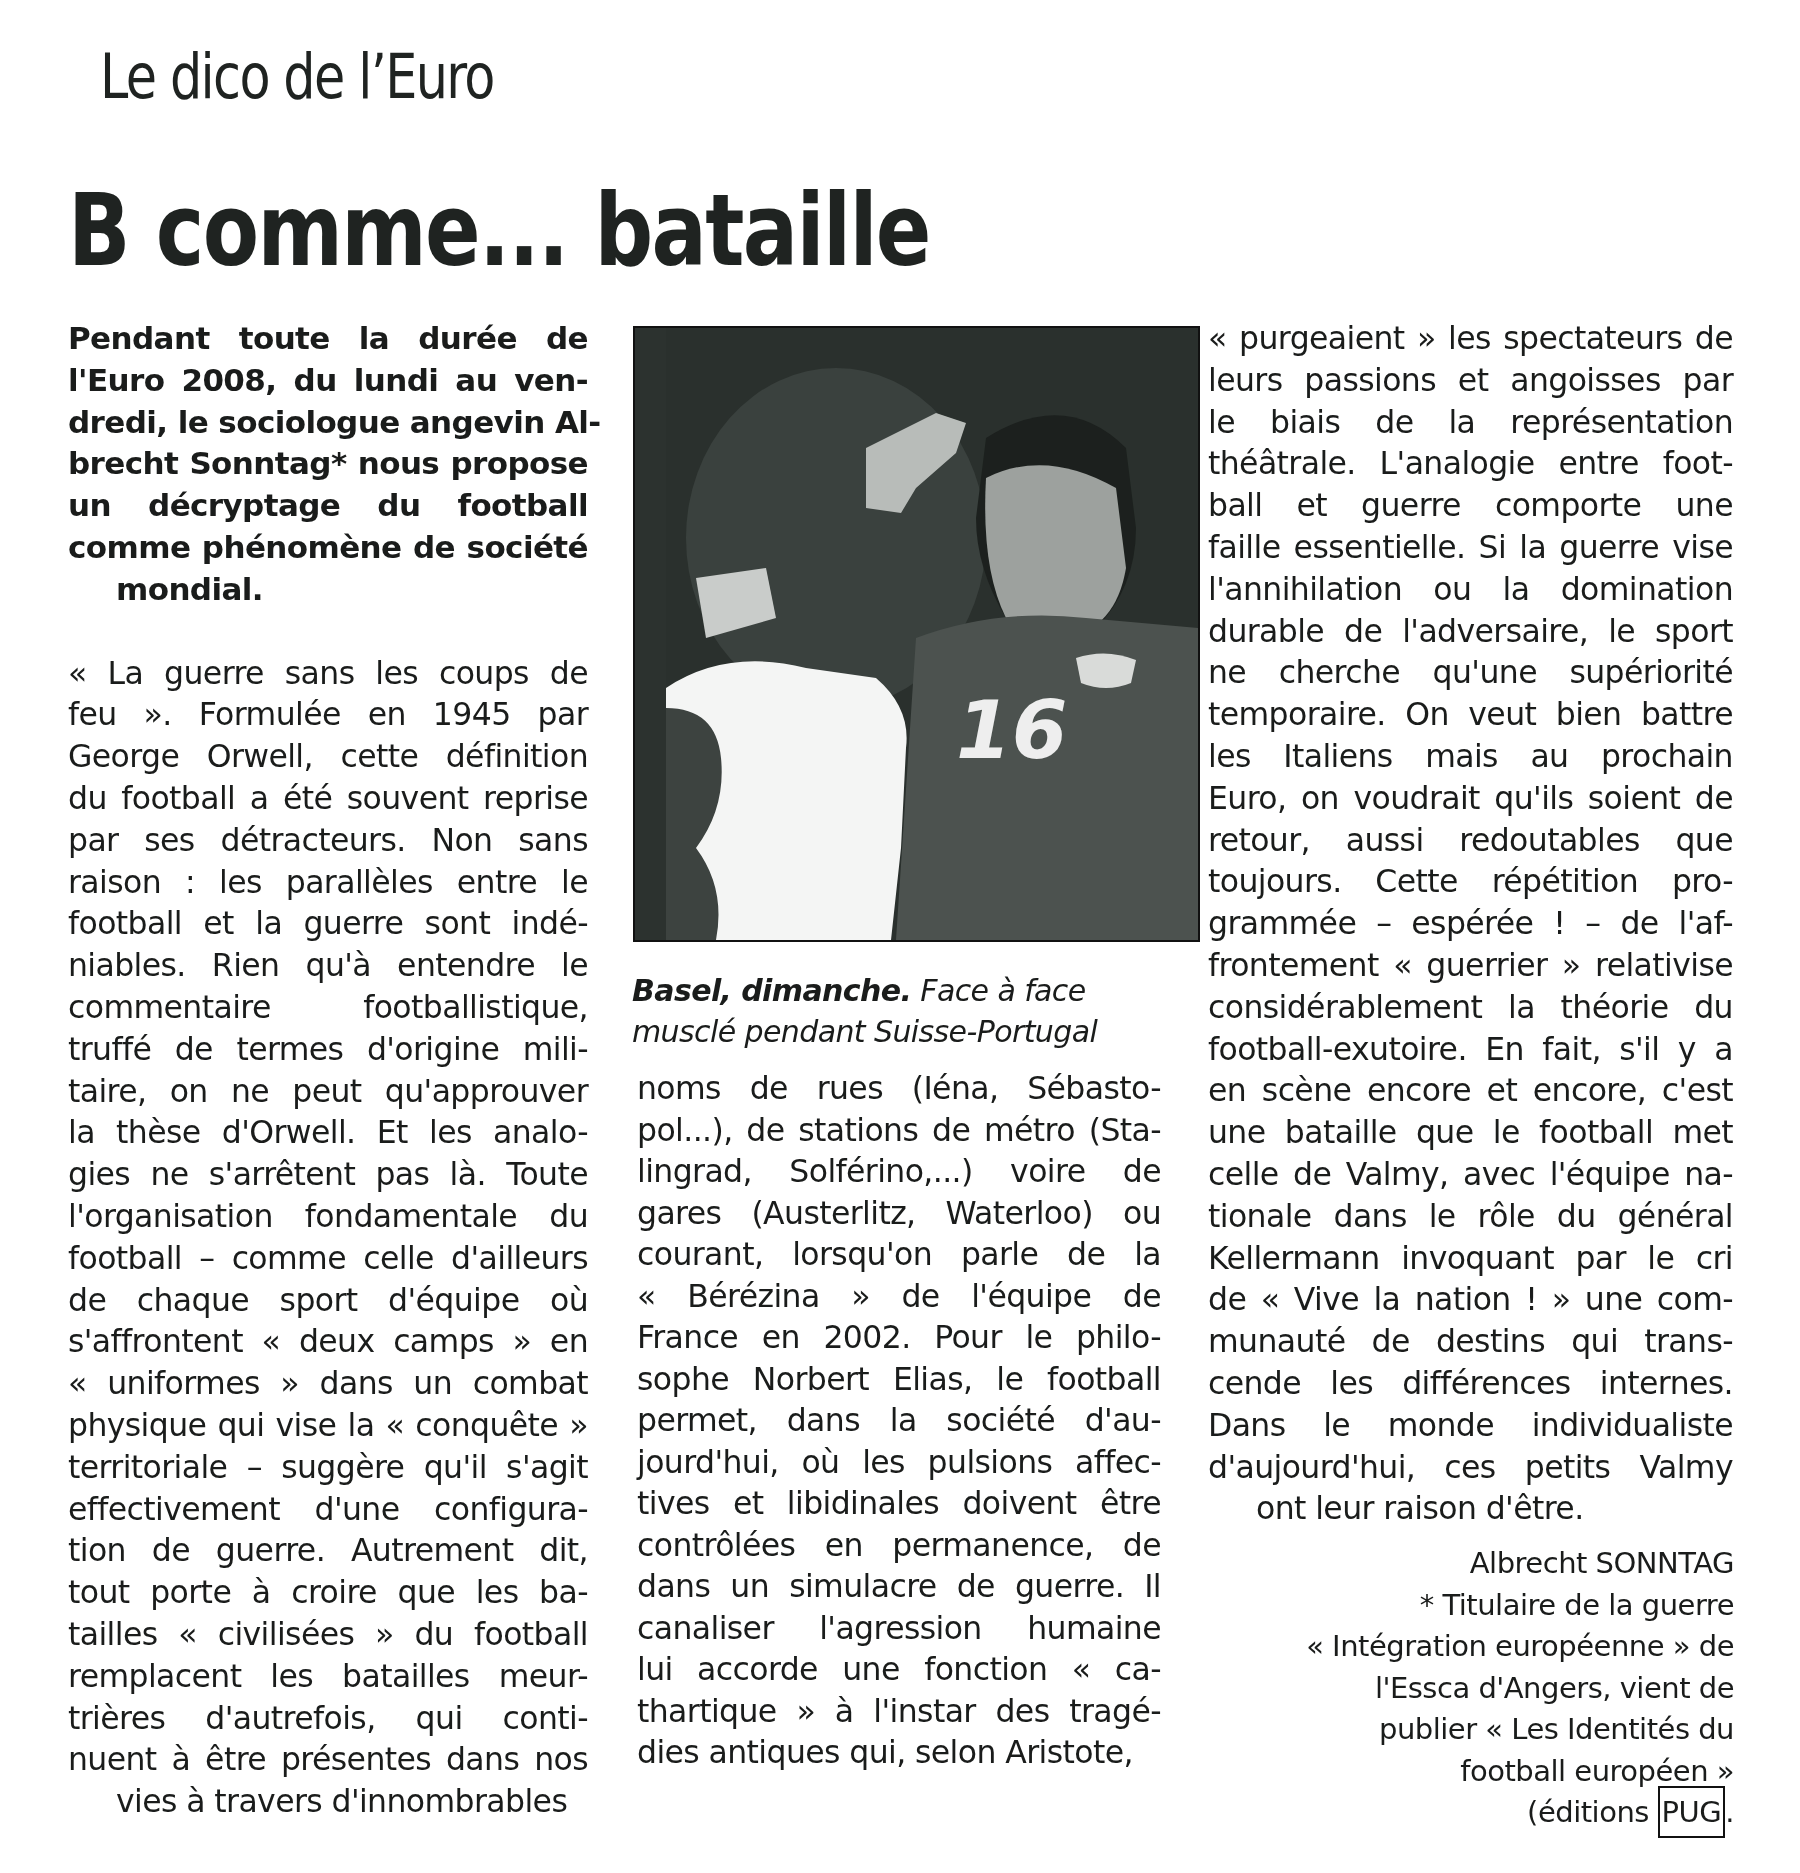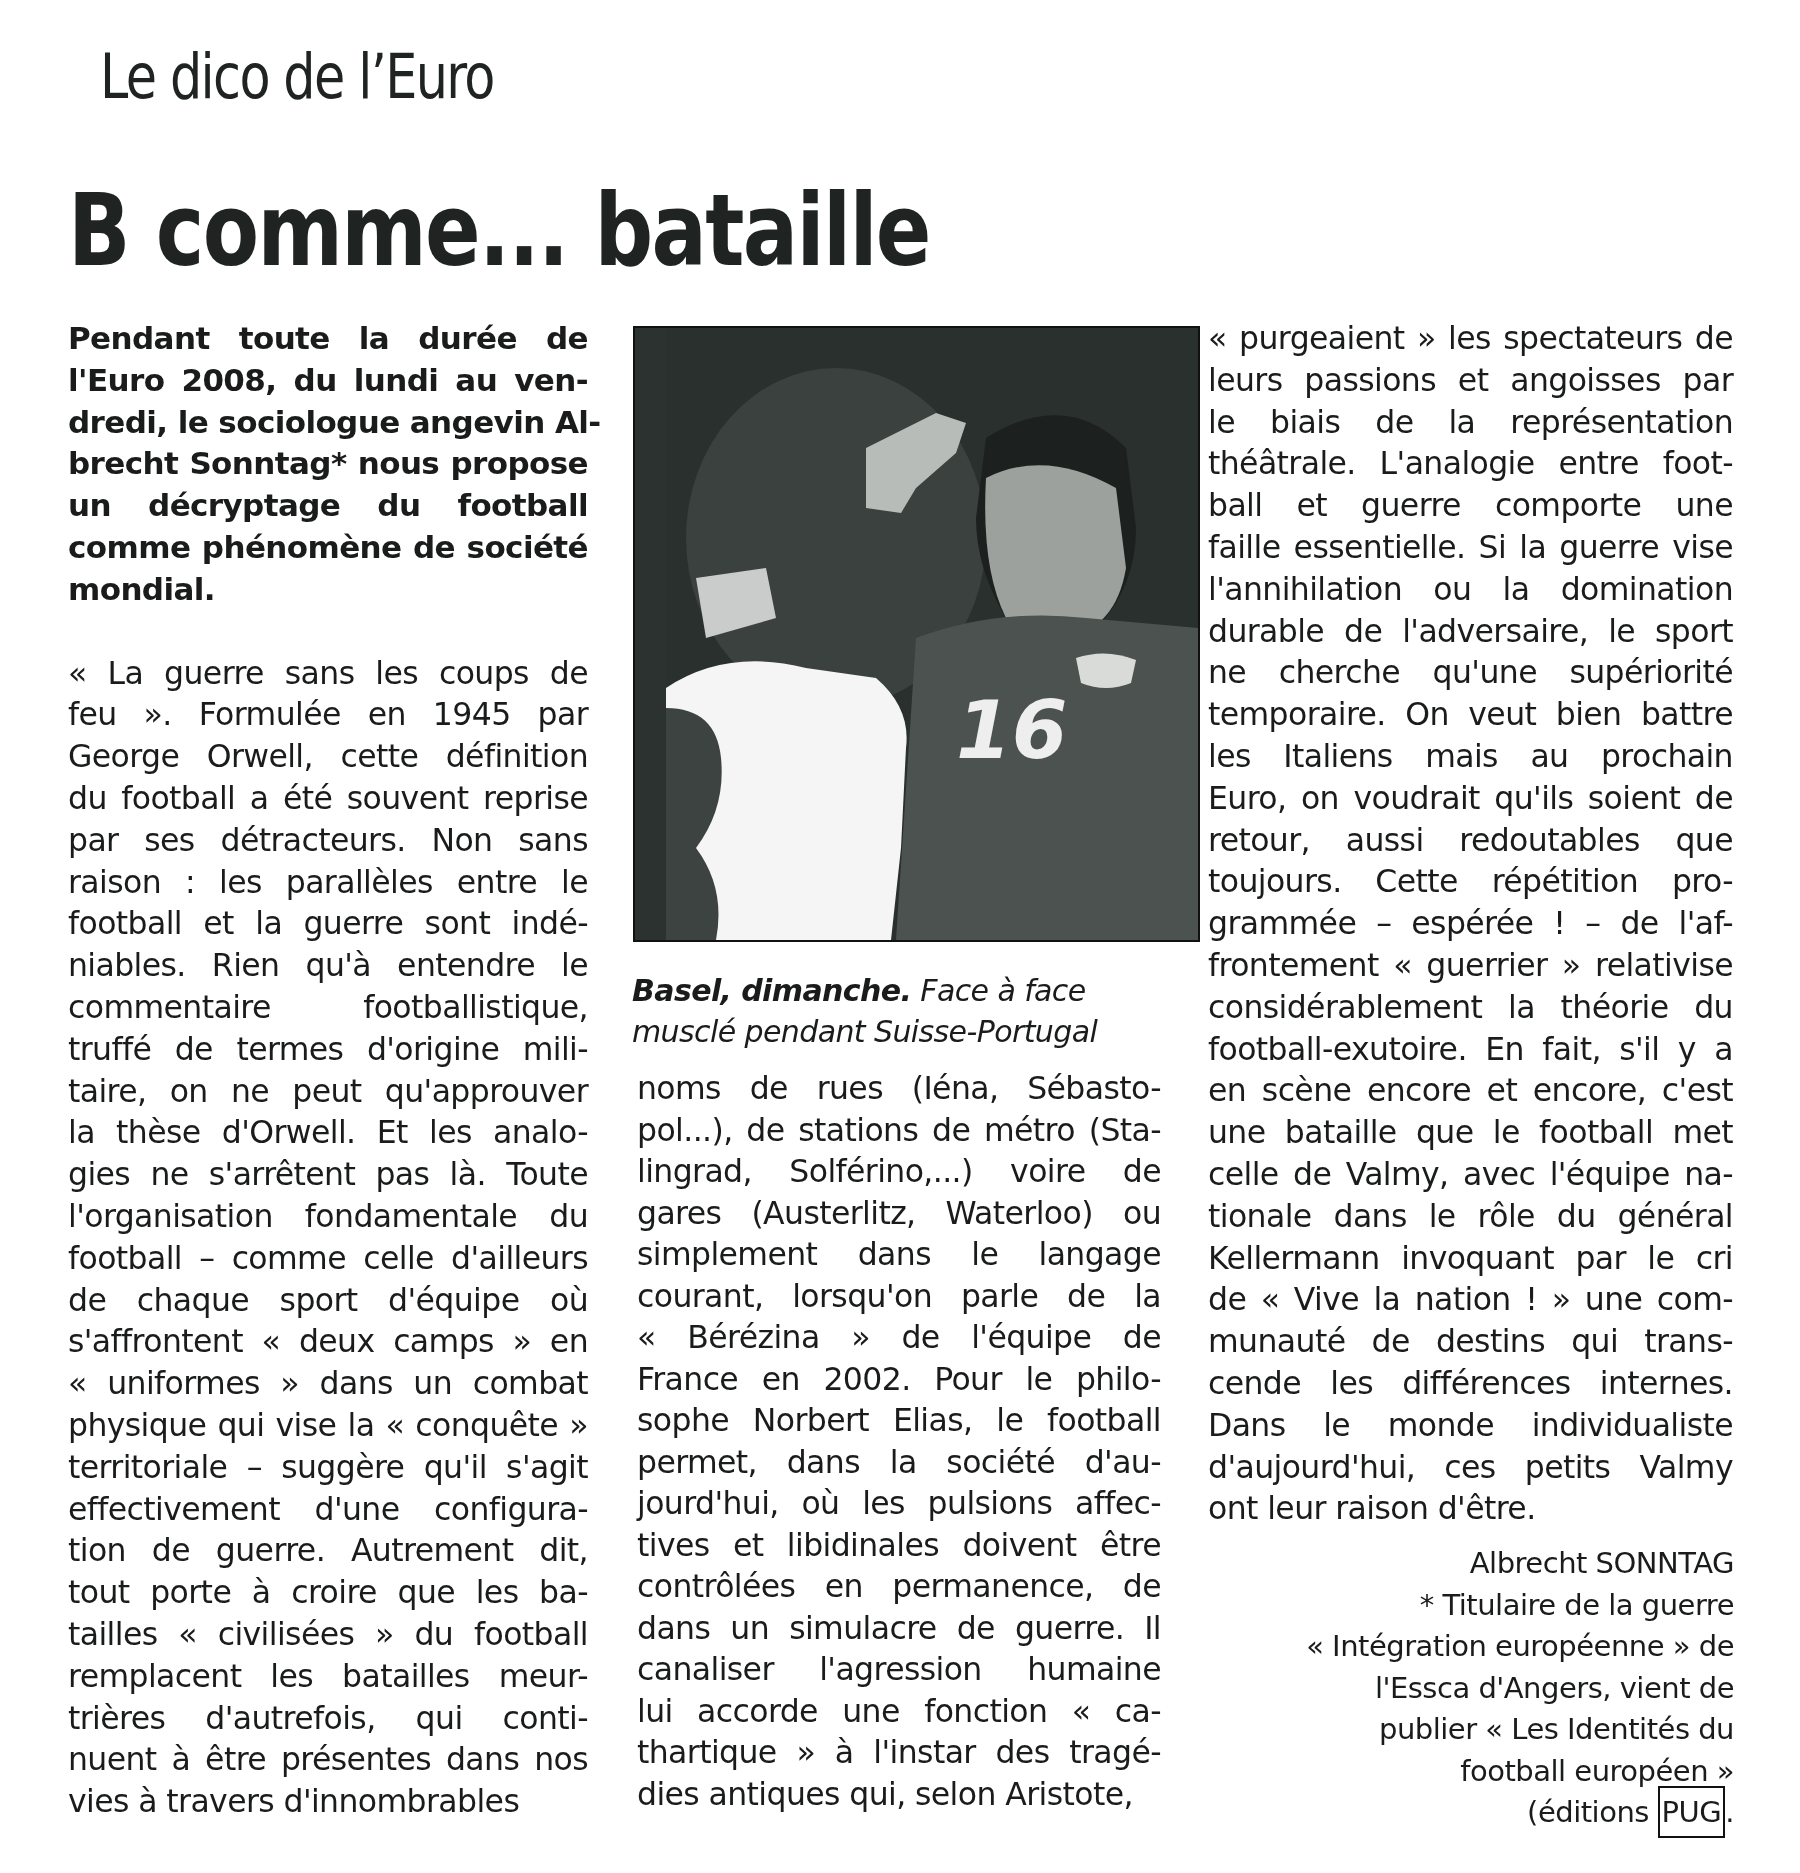--- a/index.html
+++ b/index.html
@@ -1,21 +1,21 @@
 <!DOCTYPE html>
 <html><head>
 <meta charset="utf-8">
 <style>
   html, body { margin: 0; padding: 0; background: #ffffff; }
   body { width: 1800px; height: 1873px; position: relative; overflow: hidden; color: #1a1c1b; font-family: "DejaVu Sans", sans-serif; }
   .kicker { position: absolute; left: 100px; top: 40px; font-family: "DejaVu Sans", sans-serif; font-size: 62px; letter-spacing: -2px; transform: scaleX(0.82); transform-origin: left top; color: #1f2321; white-space: nowrap; }
   .headline { position: absolute; left: 68px; top: 172px; font-family: "DejaVu Sans", sans-serif; font-weight: bold; font-size: 100px; letter-spacing: -2px; transform: scaleX(0.82); transform-origin: left top; color: #1f2321; white-space: nowrap; }
   .col { position: absolute; top: 318px; font-size: 31.5px; line-height: 41.8px; font-family: "DejaVu Sans", sans-serif; transform-origin: left top; }
   .col .line { display: block; white-space: nowrap; text-align: justify; text-align-last: justify; }
-  .col .line.last { text-align-last: left; }
+  .col .line.last { text-align-last: left; margin-left: 48px; }
   .col1 { left: 68px; width: 520px; }
   .col3 { left: 1208px; width: 525px; }
   .lead { font-weight: bold; font-size: 31px; letter-spacing: -0.6px; }
   .gap { height: 42px; }
   .body-text { letter-spacing: -0.6px; }
   .photo { position: absolute; left: 633px; top: 326px; width: 532px; height: 612px; border: 2px solid #111; background: #2c322f; overflow: hidden; padding-left: 31px; }
   .caption { position: absolute; left: 632px; top: 962px; width: 540px; font-style: italic; font-size: 30px; line-height: 41px; letter-spacing: -0.6px; margin-top: 8px; }
   .caption b { font-weight: bold; }
   .col2-body { position: absolute; left: 637px; top: 1068px; width: 524px; font-size: 31.5px; line-height: 41.5px; letter-spacing: -0.6px; }
   .col2-body .line { display: block; white-space: nowrap; text-align: justify; text-align-last: justify; }
@@ -96,21 +96,20 @@
 
   <div class="caption">
     <b>Basel, dimanche.</b><span> Face à face musclé pendant Suisse-Portugal</span>
   </div>
 
   <div class="col2-body" id="c2">
       <span class="line">noms de rues (Iéna, Sébasto-</span>
       <span class="line">pol...), de stations de métro (Sta-</span>
       <span class="line">lingrad, Solférino,...) voire de</span>
       <span class="line">gares (Austerlitz, Waterloo) ou</span>
-      <span class="line">simplement dans le langage</span>
       <span class="line">courant, lorsqu'on parle de la</span>
       <span class="line">« Bérézina » de l'équipe de</span>
       <span class="line">France en 2002. Pour le philo-</span>
       <span class="line">sophe Norbert Elias, le football</span>
       <span class="line">permet, dans la société d'au-</span>
       <span class="line">jourd'hui, où les pulsions affec-</span>
       <span class="line">tives et libidinales doivent être</span>
       <span class="line">contrôlées en permanence, de</span>
       <span class="line">dans un simulacre de guerre. Il</span>
       <span class="line">canaliser l'agression humaine</span>

